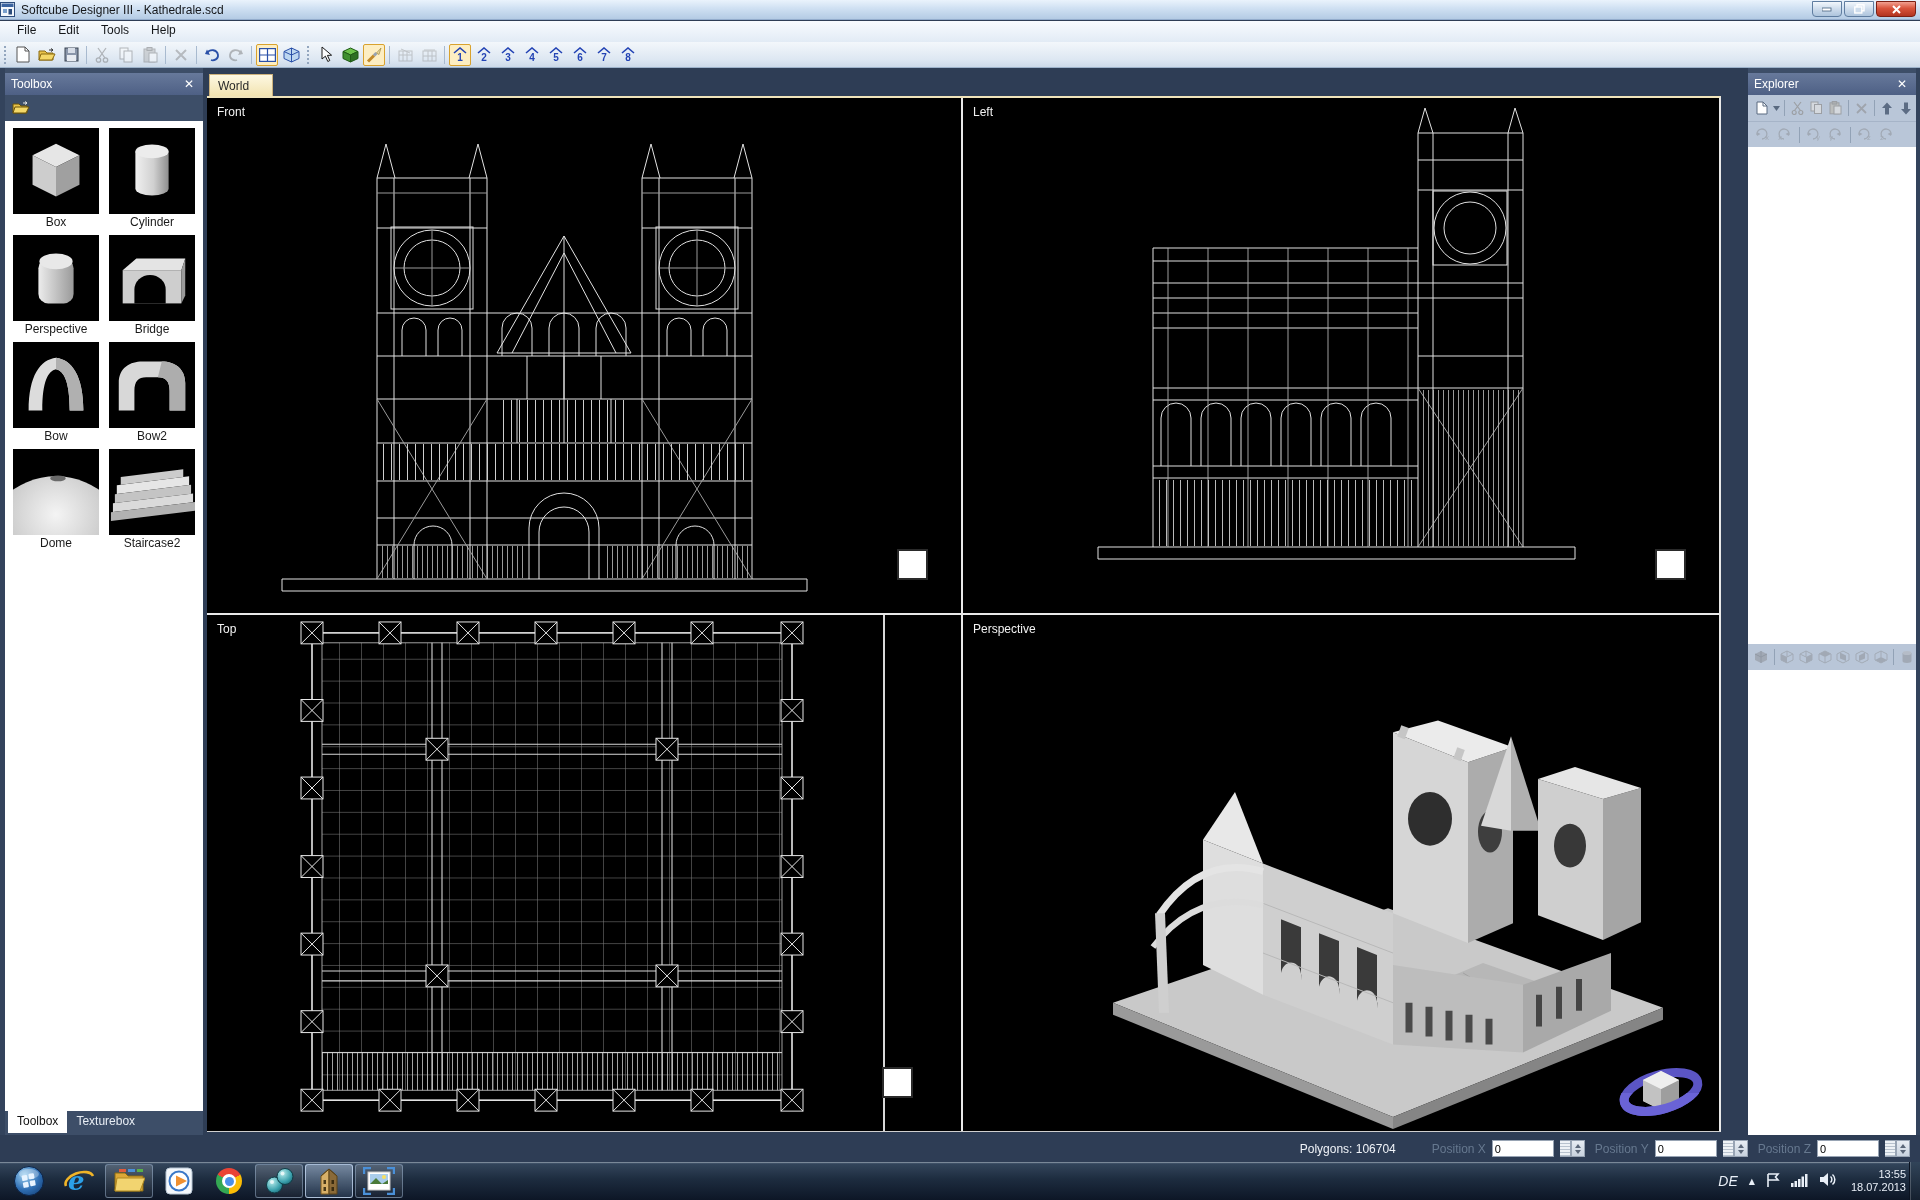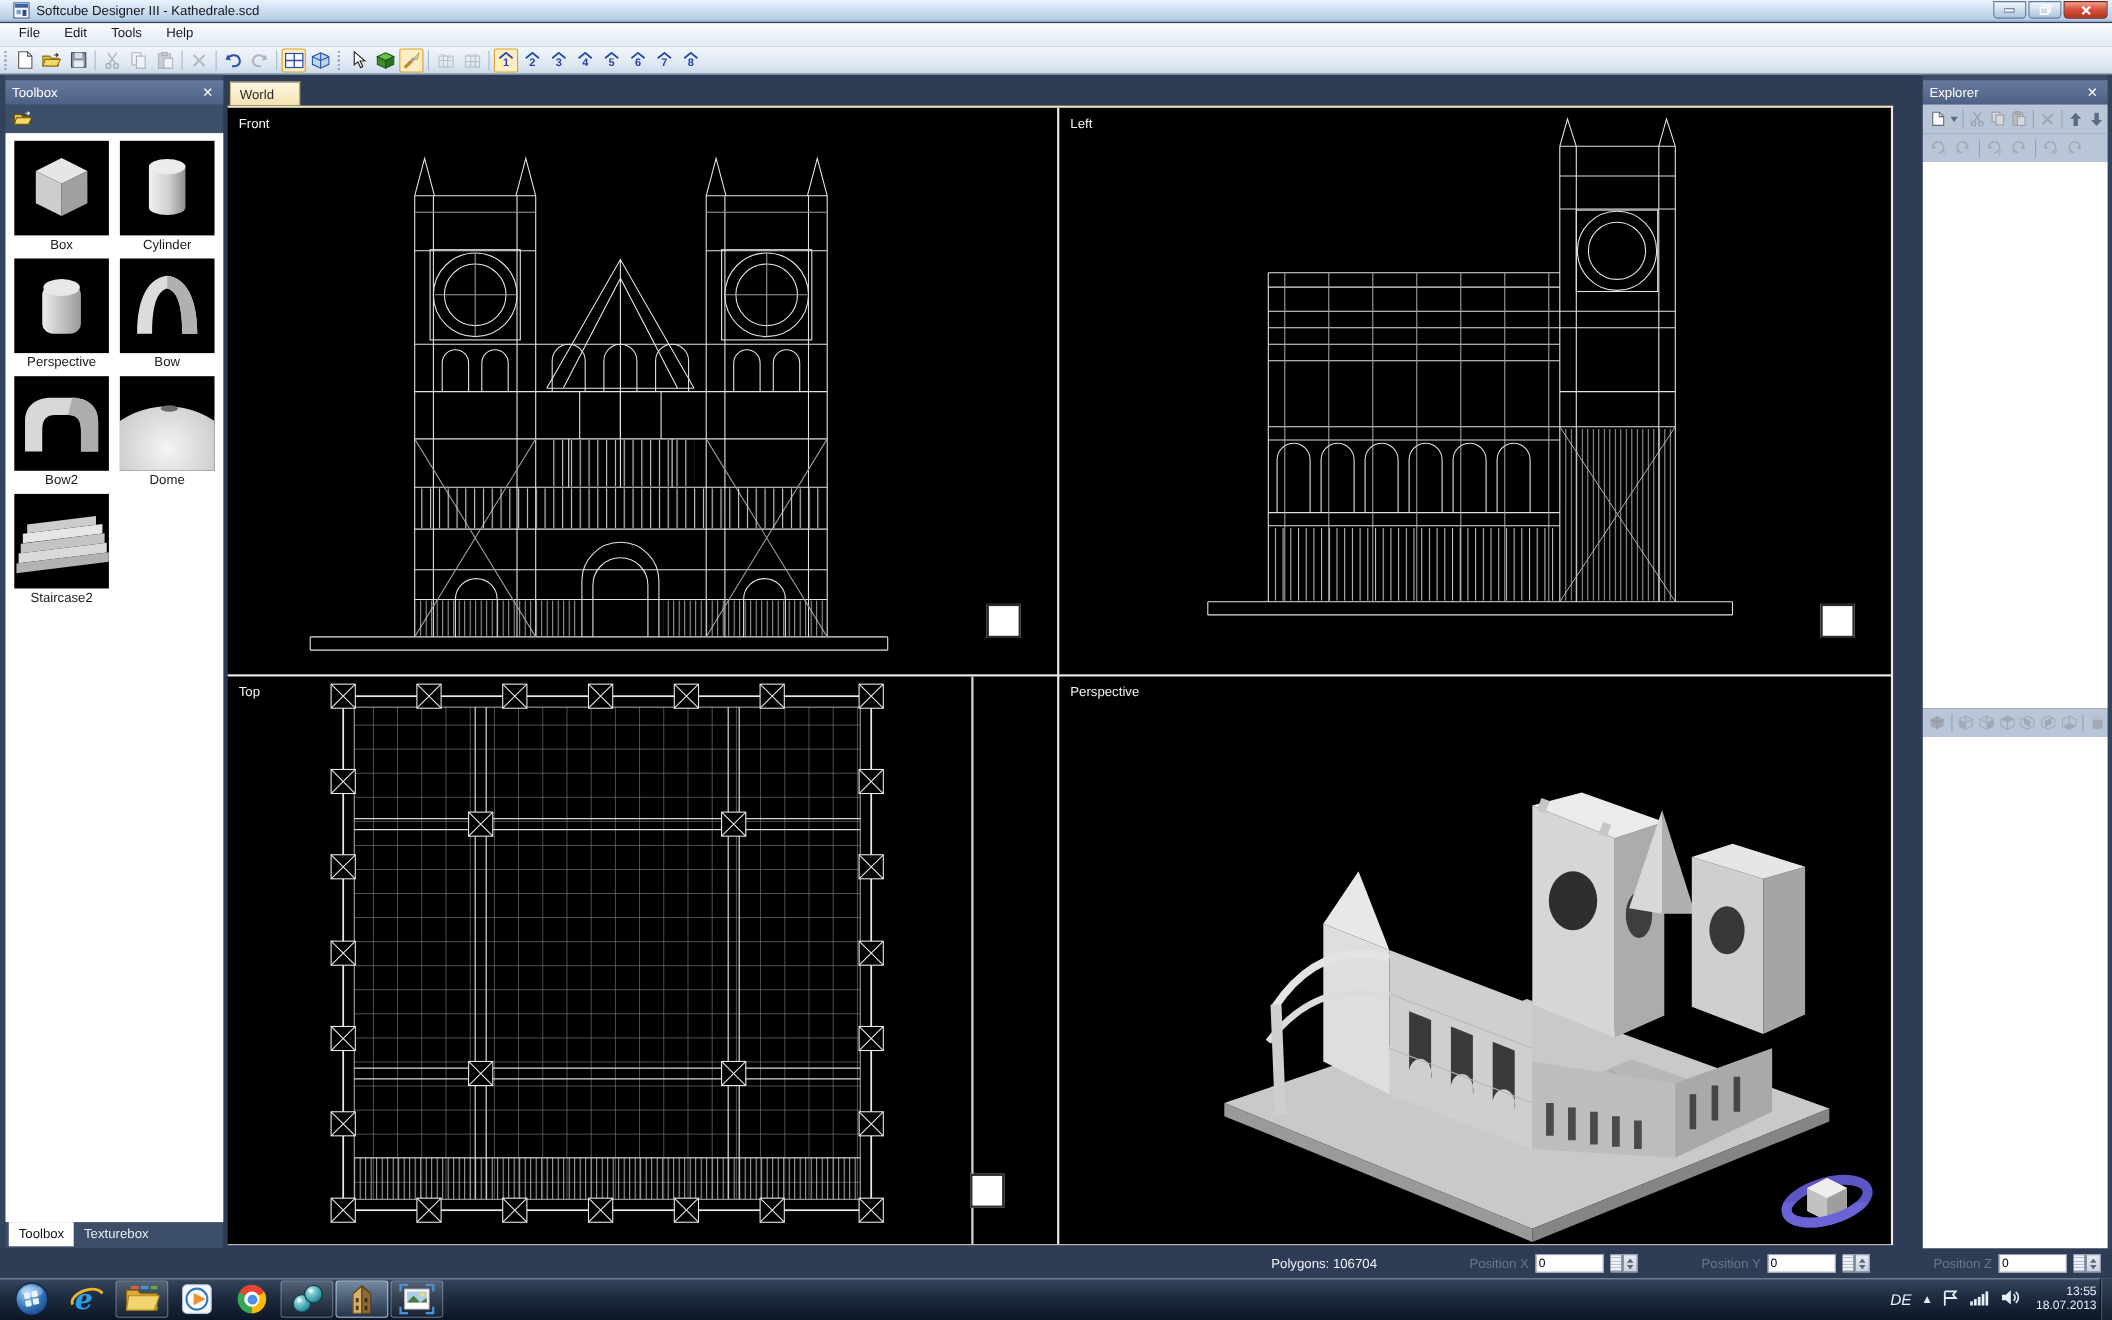--- a/index.html
+++ b/index.html
@@ -3,21 +3,21 @@
 <meta charset="utf-8">
 <style>
   * { margin:0; padding:0; box-sizing:border-box; }
   html,body { width:1920px; height:1200px; overflow:hidden;
     font-family:"Liberation Sans","DejaVu Sans",sans-serif; font-size:12px; }
   .app { position:absolute; inset:0; background:#2e3d55; }
 
   
   .titlebar { position:absolute; top:0; left:0; right:0; height:20px;
     background:linear-gradient(#eaf3fc,#cfe0f2 45%,#b4cbe4);
-    border-bottom:1px solid #93accc; display:flex; align-items:center; padding-left:12px; }
+    border-bottom:1px solid #93accc; display:flex; align-items:center; padding-left:0; }
   .app-icon16 { width:15px; height:15px; margin-right:6px; display:inline-flex; }
   .titletext { color:#15171a; font-size:12px; }
   .wctrls { position:absolute; right:4px; top:1px; display:flex; gap:2px; }
   .wbtn { width:30px; height:16px; border:1px solid #5f7da0; border-radius:0 0 4px 4px;
     background:linear-gradient(#f2f7fc,#cddcec 50%,#aec4dc); display:flex; align-items:center; justify-content:center; }
   .wbtn.close { width:40px; background:linear-gradient(#f2a090,#d9543c 45%,#b23420); border-color:#7c2014; }
 
   
   .menubar { position:absolute; top:21px; left:0; right:0; height:21px;
     background:linear-gradient(#f8fbfe,#e2ebf5); display:flex; align-items:flex-start; padding-left:6px; }
@@ -86,21 +86,21 @@
   .ebtn.dis { opacity:.55; filter:grayscale(.6); }
   .esep { width:1px; height:16px; background:#92a2b6; margin:0 3px; }
   .exp-white1 { height:497px; background:#fff; flex:0 0 auto; }
   .exp-white2 { flex:1 1 auto; background:#fff; }
 
   
   .statusbar { position:absolute; left:0; right:0; bottom:38px; height:27px; background:#2e3d55;
     display:flex; align-items:center; justify-content:flex-end; padding-right:10px; gap:10px; }
   .sb-poly { color:#f0f3f8; margin-right:26px; }
   .sb-lab { color:#66788f; }
-  .sb-group { display:flex; align-items:center; gap:6px;margin-left:48px; }
+  .sb-group { display:flex; align-items:center; gap:6px; }
   .sb-input { width:62px; height:17px; border:1px solid #98a4b4; background:#fff; color:#000;
     font-size:11px; padding:0 2px; font-family:"Liberation Sans",sans-serif; }
   .sb-spin { display:flex; }
   .sb-lines { width:11px; height:17px; border:1px solid #98a4b4; border-left:none;
     background:repeating-linear-gradient(#eef2f6 0 2px,#b8c2ce 2px 3px); }
   .sb-ud { width:14px; height:17px; border:1px solid #98a4b4; background:linear-gradient(#e8edf4,#c8d2de);
     display:flex; flex-direction:column; align-items:center; justify-content:center; gap:2px; }
   .tri-up { width:0; height:0; border-left:3px solid transparent; border-right:3px solid transparent; border-bottom:4px solid #5a6678; }
   .tri-dn { width:0; height:0; border-left:3px solid transparent; border-right:3px solid transparent; border-top:4px solid #5a6678; }
 
@@ -382,20 +382,29 @@
               <defs>
                 <linearGradient id="cg2" x1="0" x2="1">
                   <stop offset="0" stop-color="#ececec"></stop>
                   <stop offset="1" stop-color="#9a9a9a"></stop>
                 </linearGradient>
               </defs>
               <rect x="26" y="24" width="36" height="46" rx="10" fill="url(#cg2)"></rect>
               <ellipse cx="44" cy="27" rx="17" ry="8" fill="#e8e8e8"></ellipse>
             </svg>
           <span class="lab">Perspective</span>
+        </div>
+        <div class="thumb">
+          <svg viewBox="0 0 88 88">
+              <polygon points="14,36 28,24 78,24 74,36" fill="#e4e4e4"></polygon>
+              <rect x="14" y="36" width="60" height="34" fill="#cecece"></rect>
+              <path d="M26,70 V56 A16,15 0 0 1 58,56 V70 Z" fill="#000"></path>
+              <polygon points="74,36 78,24 78,62 74,70" fill="#9a9a9a"></polygon>
+            </svg>
+          <span class="lab">Bridge</span>
         </div>
         <div class="thumb">
           <svg viewBox="0 0 88 88">
               <path d="M16,70 C16,34 28,18 44,16 C60,18 72,34 72,70 H58 C58,40 52,30 44,28 C36,30 30,40 30,70 Z" fill="#dcdcdc"></path>
               <path d="M44,16 C60,18 72,34 72,70 H58 C58,40 52,30 44,28 Z" fill="#b0b0b0"></path>
             </svg>
           <span class="lab">Bow</span>
         </div>
         <div class="thumb">
           <svg viewBox="0 0 88 88">

